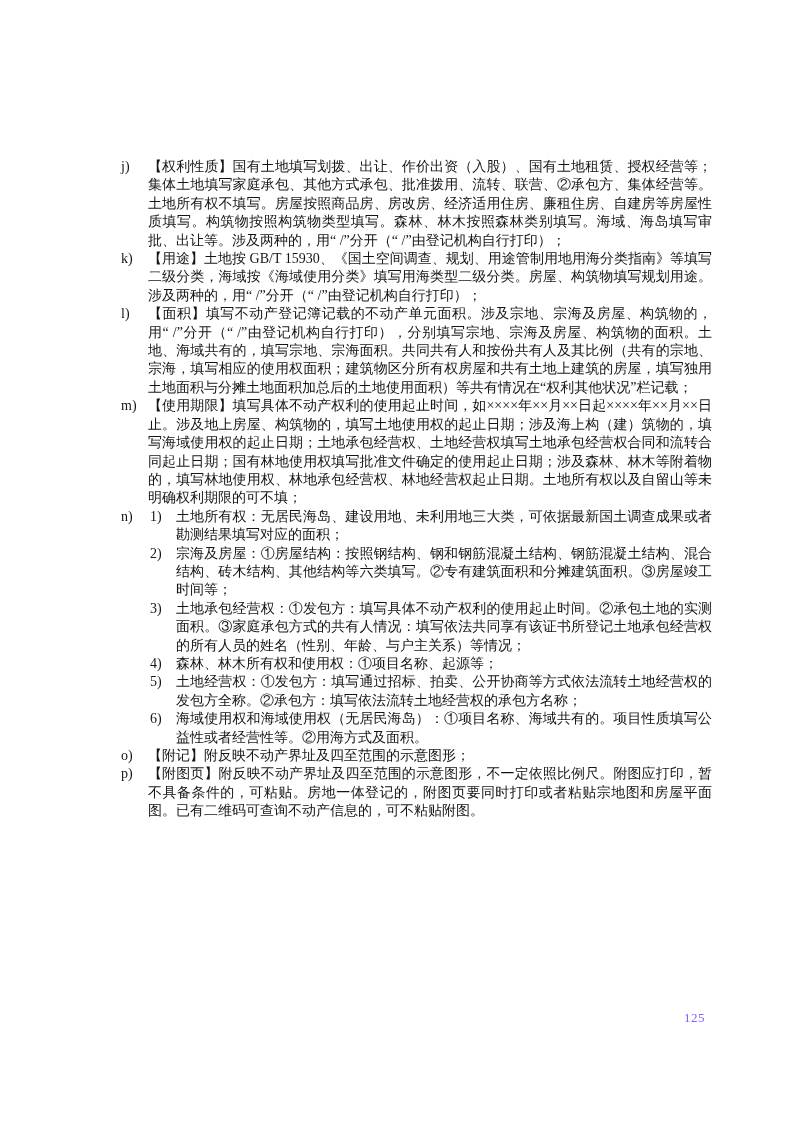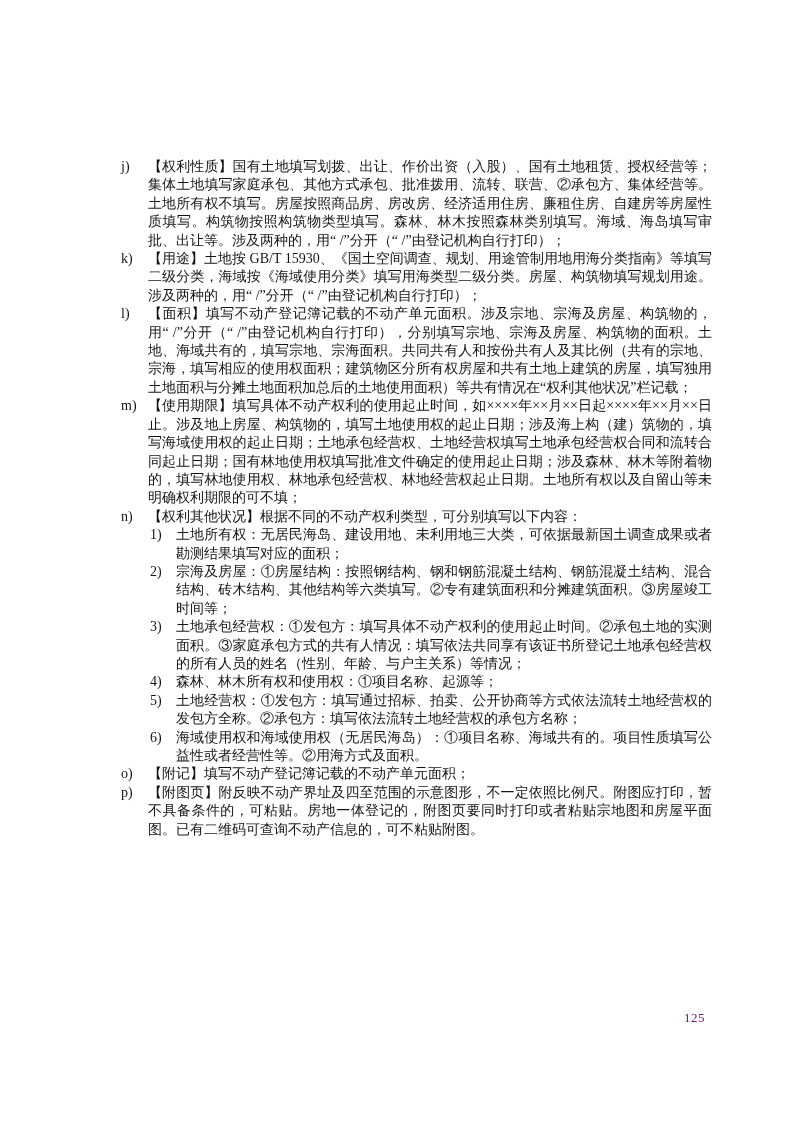--- a/index.html
+++ b/index.html
@@ -55,21 +55,21 @@
     flex: 1 1 auto;
     min-width: 0;
     text-align: justify;
     text-justify: inter-ideograph;
   }
   .page-number {
     position: absolute;
     left: 684px;
     top: 1010px;
     font-size: 13px;
-    color: #701a75;
+    color: #8b5cf6;
     letter-spacing: 0.5px;
   }
 </style>
 </head>
 <body>
 
 <div class="page">
   <div class="content">
 
     <div class="item">
@@ -96,21 +96,20 @@
     <div class="item">
       <div class="item-label">m)</div>
       <div class="item-body">
           <div class="item-text">【使用期限】填写具体不动产权利的使用起止时间，如××××年××月××日起××××年××月××日止。涉及地上房屋、构筑物的，填写土地使用权的起止日期；涉及海上构（建）筑物的，填写海域使用权的起止日期；土地承包经营权、土地经营权填写土地承包经营权合同和流转合同起止日期；国有林地使用权填写批准文件确定的使用起止日期；涉及森林、林木等附着物的，填写林地使用权、林地承包经营权、林地经营权起止日期。土地所有权以及自留山等未明确权利期限的可不填；</div>
         </div>
     </div>
 
     <div class="item">
       <div class="item-label">n)</div>
       <div class="item-body">
-        <div class="item-text">【权利其他状况】根据不同的不动产权利类型，可分别填写以下内容：</div>
         <div class="sublist">
 
           <div class="subitem">
             <div class="subitem-label">1)</div>
             <div class="subitem-text">土地所有权：无居民海岛、建设用地、未利用地三大类，可依据最新国土调查成果或者勘测结果填写对应的面积；</div>
           </div>
 
           <div class="subitem">
             <div class="subitem-label">2)</div>
             <div class="subitem-text">宗海及房屋：①房屋结构：按照钢结构、钢和钢筋混凝土结构、钢筋混凝土结构、混合结构、砖木结构、其他结构等六类填写。②专有建筑面积和分摊建筑面积。③房屋竣工时间等；</div>
@@ -136,21 +135,21 @@
             <div class="subitem-text">海域使用权和海域使用权（无居民海岛）：①项目名称、海域共有的。项目性质填写公益性或者经营性等。②用海方式及面积。</div>
           </div>
 
         </div>
       </div>
     </div>
 
     <div class="item">
       <div class="item-label">o)</div>
       <div class="item-body">
-          <div class="item-text">【附记】填写不动产登记簿记载的不动产单元面积；</div>
+          <div class="item-text">【附记】附反映不动产界址及四至范围的示意图形；</div>
         </div>
     </div>
 
     <div class="item">
       <div class="item-label">p)</div>
       <div class="item-body">
           <div class="item-text">【附图页】附反映不动产界址及四至范围的示意图形，不一定依照比例尺。附图应打印，暂不具备条件的，可粘贴。房地一体登记的，附图页要同时打印或者粘贴宗地图和房屋平面图。已有二维码可查询不动产信息的，可不粘贴附图。</div>
         </div>
     </div>
 

